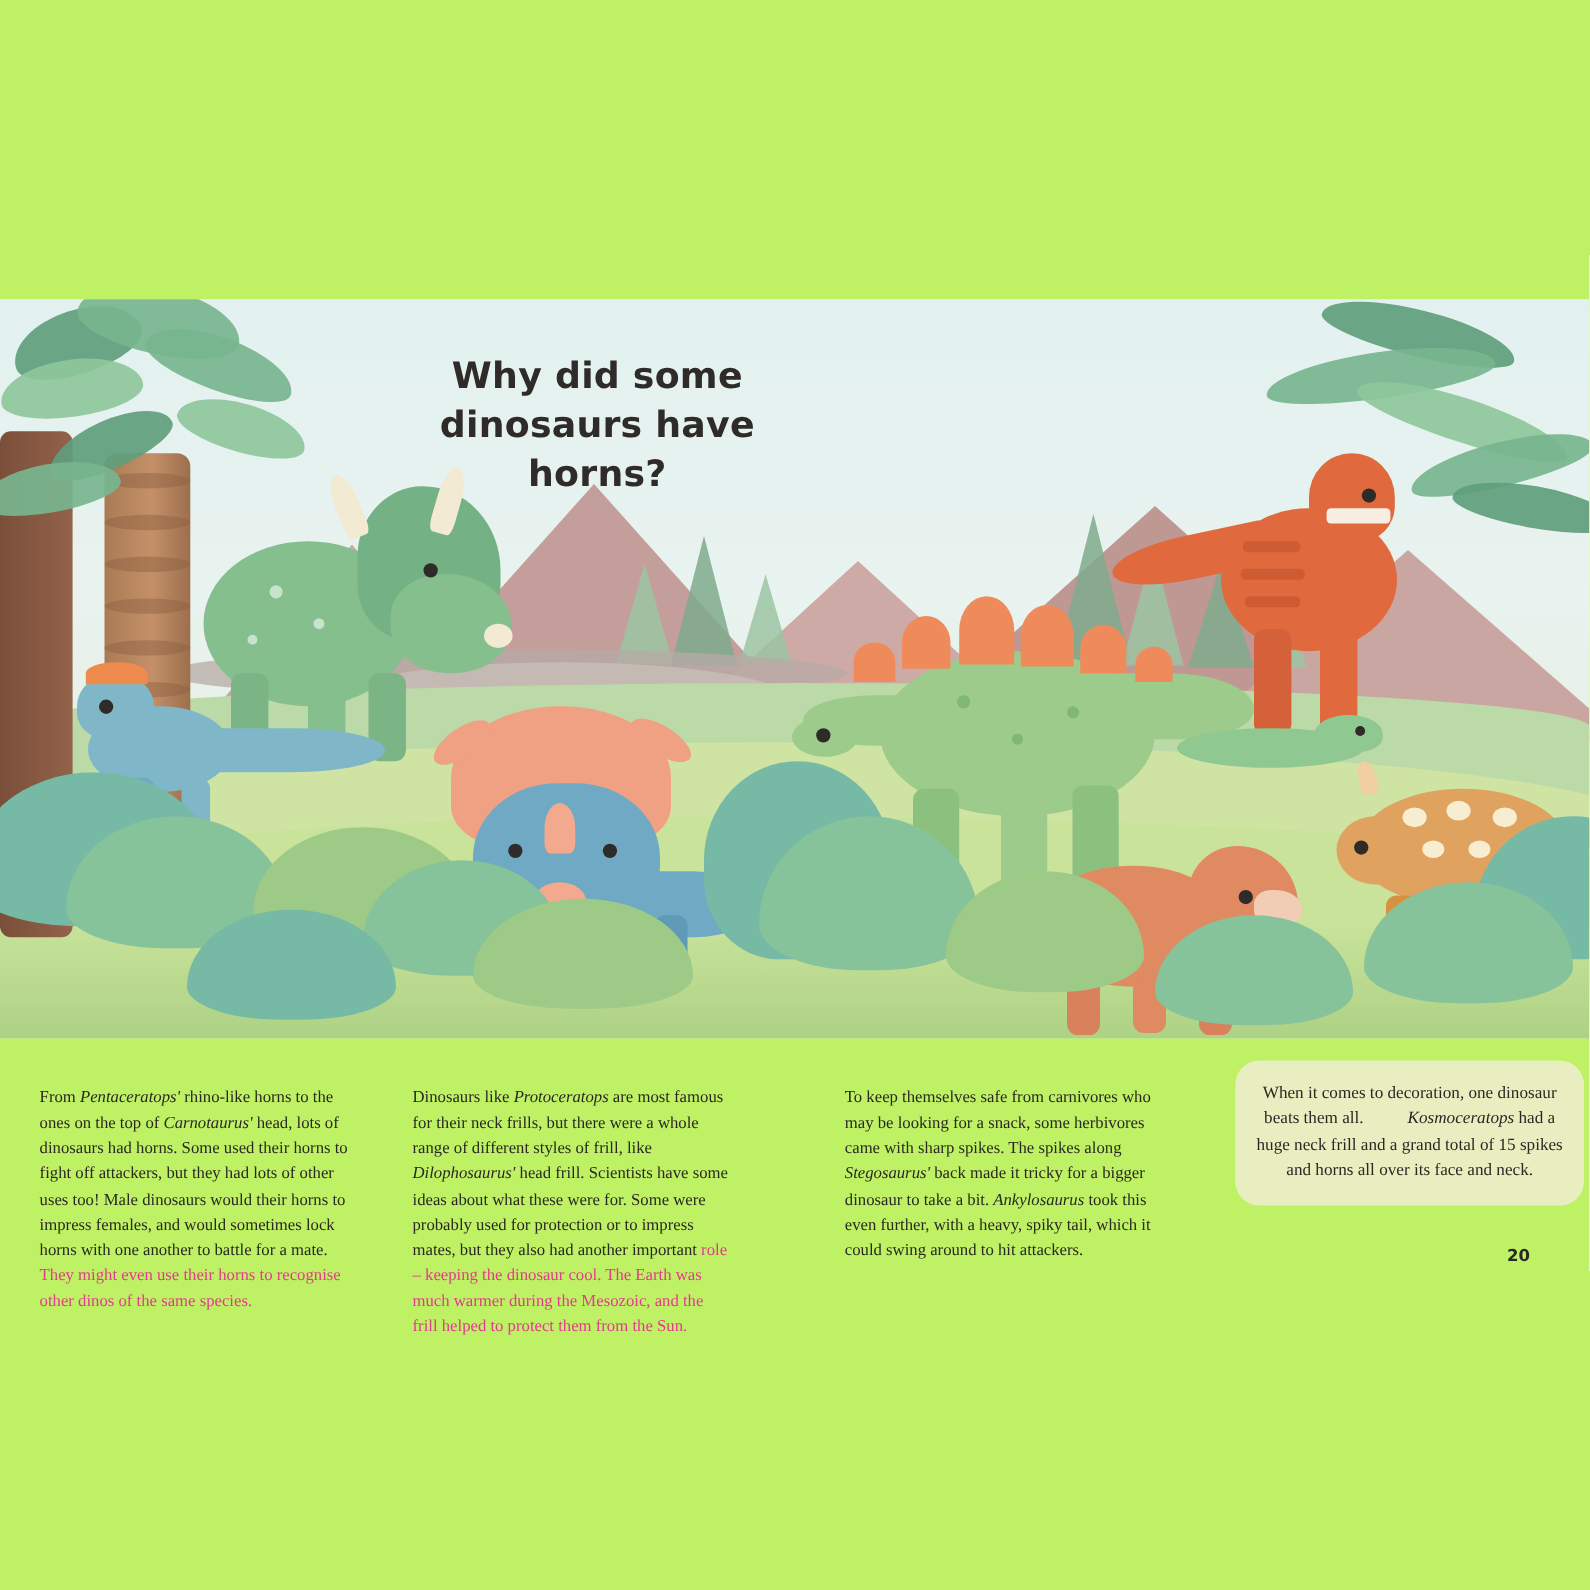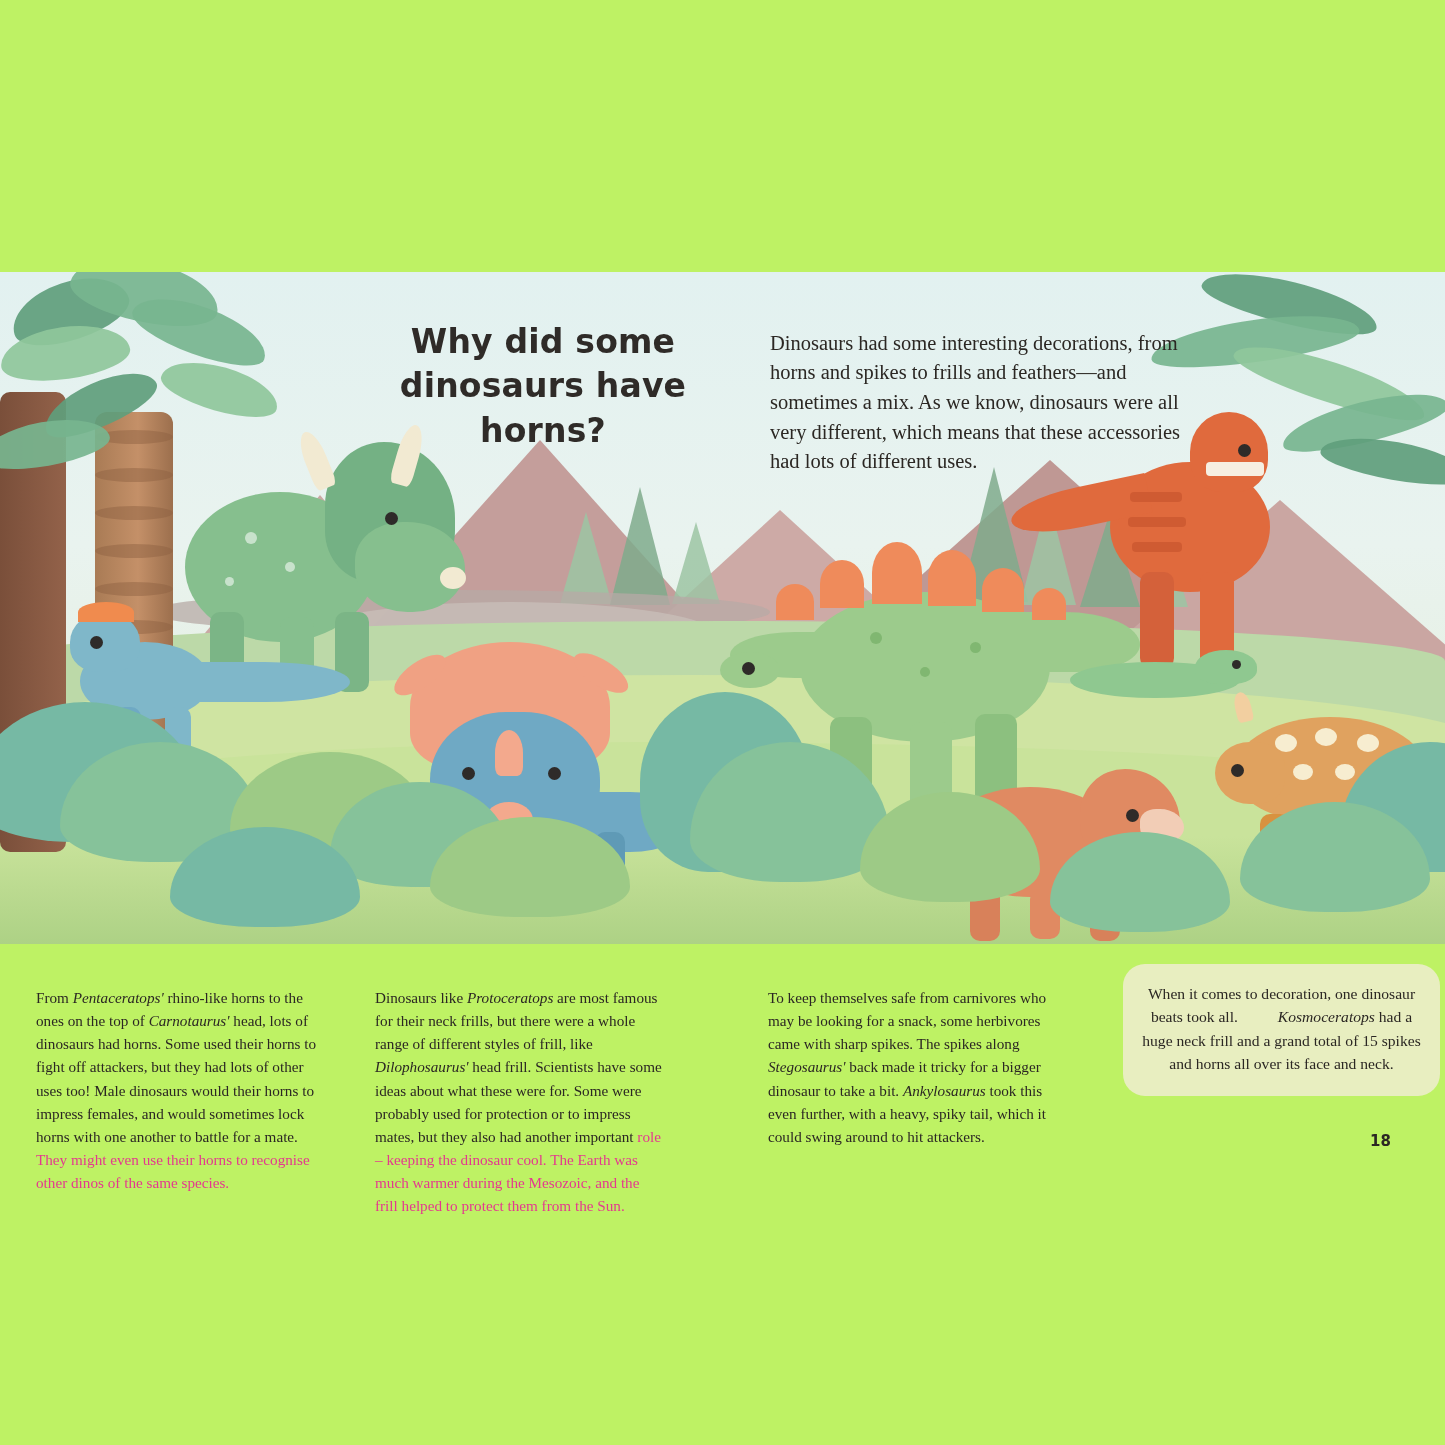--- a/index.html
+++ b/index.html
@@ -393,36 +393,35 @@
     <div class="bush olive" style="left:860px;top:520px;width:180px;height:110px;"></div>
     <div class="bush teal" style="left:1340px;top:470px;width:180px;height:130px;"></div>
     <div class="bush" style="left:1240px;top:530px;width:190px;height:110px;"></div>
     <div class="bush olive" style="left:430px;top:545px;width:200px;height:100px;"></div>
     <div class="bush" style="left:1050px;top:560px;width:180px;height:100px;"></div>
     <div class="bush teal" style="left:170px;top:555px;width:190px;height:100px;"></div>
   </div>
 
   <h1 class="title">Why did some dinosaurs have horns?</h1>
 
-  <p class="intro">Dinosaurs had some interesting decorations, from horns and spikes to frills and feathers—and sometimes a mix. As we know, dinosaurs were all very different, which means that these accessories had lots of different uses.</p>
 
   <div class="columns">
 
     <p class="col c1">
       <span>From </span><i>Pentaceratops'</i><span> rhino-like horns to the ones on the top of </span><i>Carnotaurus'</i><span> head, lots of dinosaurs had horns. Some used their horns to fight off attackers, but they had lots of other uses too! Male dinosaurs would their horns to impress females, and would sometimes lock horns with one another to battle for a mate. </span><span class="pink">They might even use their horns to recognise other dinos of the same species.</span>
     </p>
 
     <p class="col c2">
       <span>Dinosaurs like </span><i>Protoceratops</i><span> are most famous for their neck frills, but there were a whole range of different styles of frill, like </span><i>Dilophosaurus'</i><span> head frill. Scientists have some ideas about what these were for. Some were probably used for protection or to impress mates, but they also had another important </span><span class="pink">role – keeping the dinosaur cool. The Earth was much warmer during the Mesozoic, and the frill helped to protect them from the Sun.</span>
     </p>
 
     <p class="col c3">
       <span>To keep themselves safe from carnivores who may be looking for a snack, some herbivores came with sharp spikes. The spikes along </span><i>Stegosaurus'</i><span> back made it tricky for a bigger dinosaur to take a bit. </span><i>Ankylosaurus</i><span> took this even further, with a heavy, spiky tail, which it could swing around to hit attackers.</span>
     </p>
 
     <div class="callout">
-      <span>When it comes to decoration, one dinosaur beats took all. </span><i>Kosmoceratops</i><span> had a huge neck frill and a grand total of 15 spikes and horns all over its face and neck.</span>
+      <span>When it comes to decoration, one dinosaur beats them all. </span><i>Kosmoceratops</i><span> had a huge neck frill and a grand total of 15 spikes and horns all over its face and neck.</span>
     </div>
   </div>
 
-  <div class="page-number">18</div>
+  <div class="page-number">20</div>
 
 </div>
 
 </body></html>

